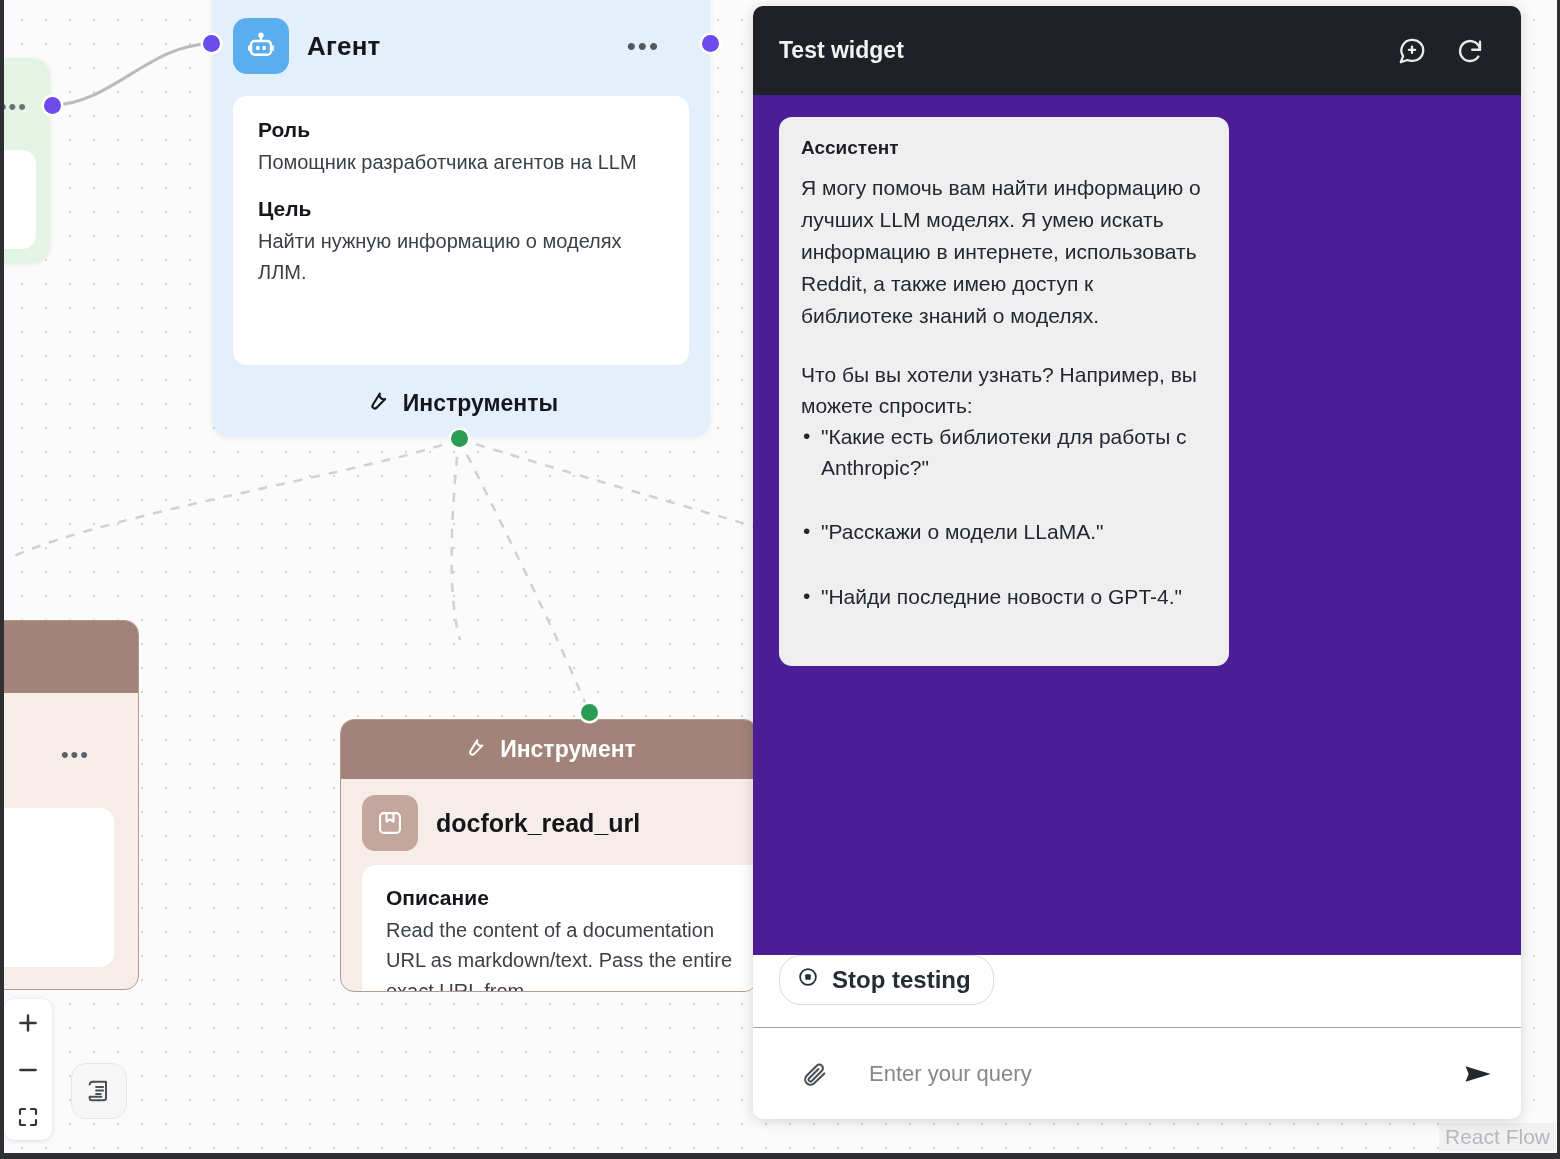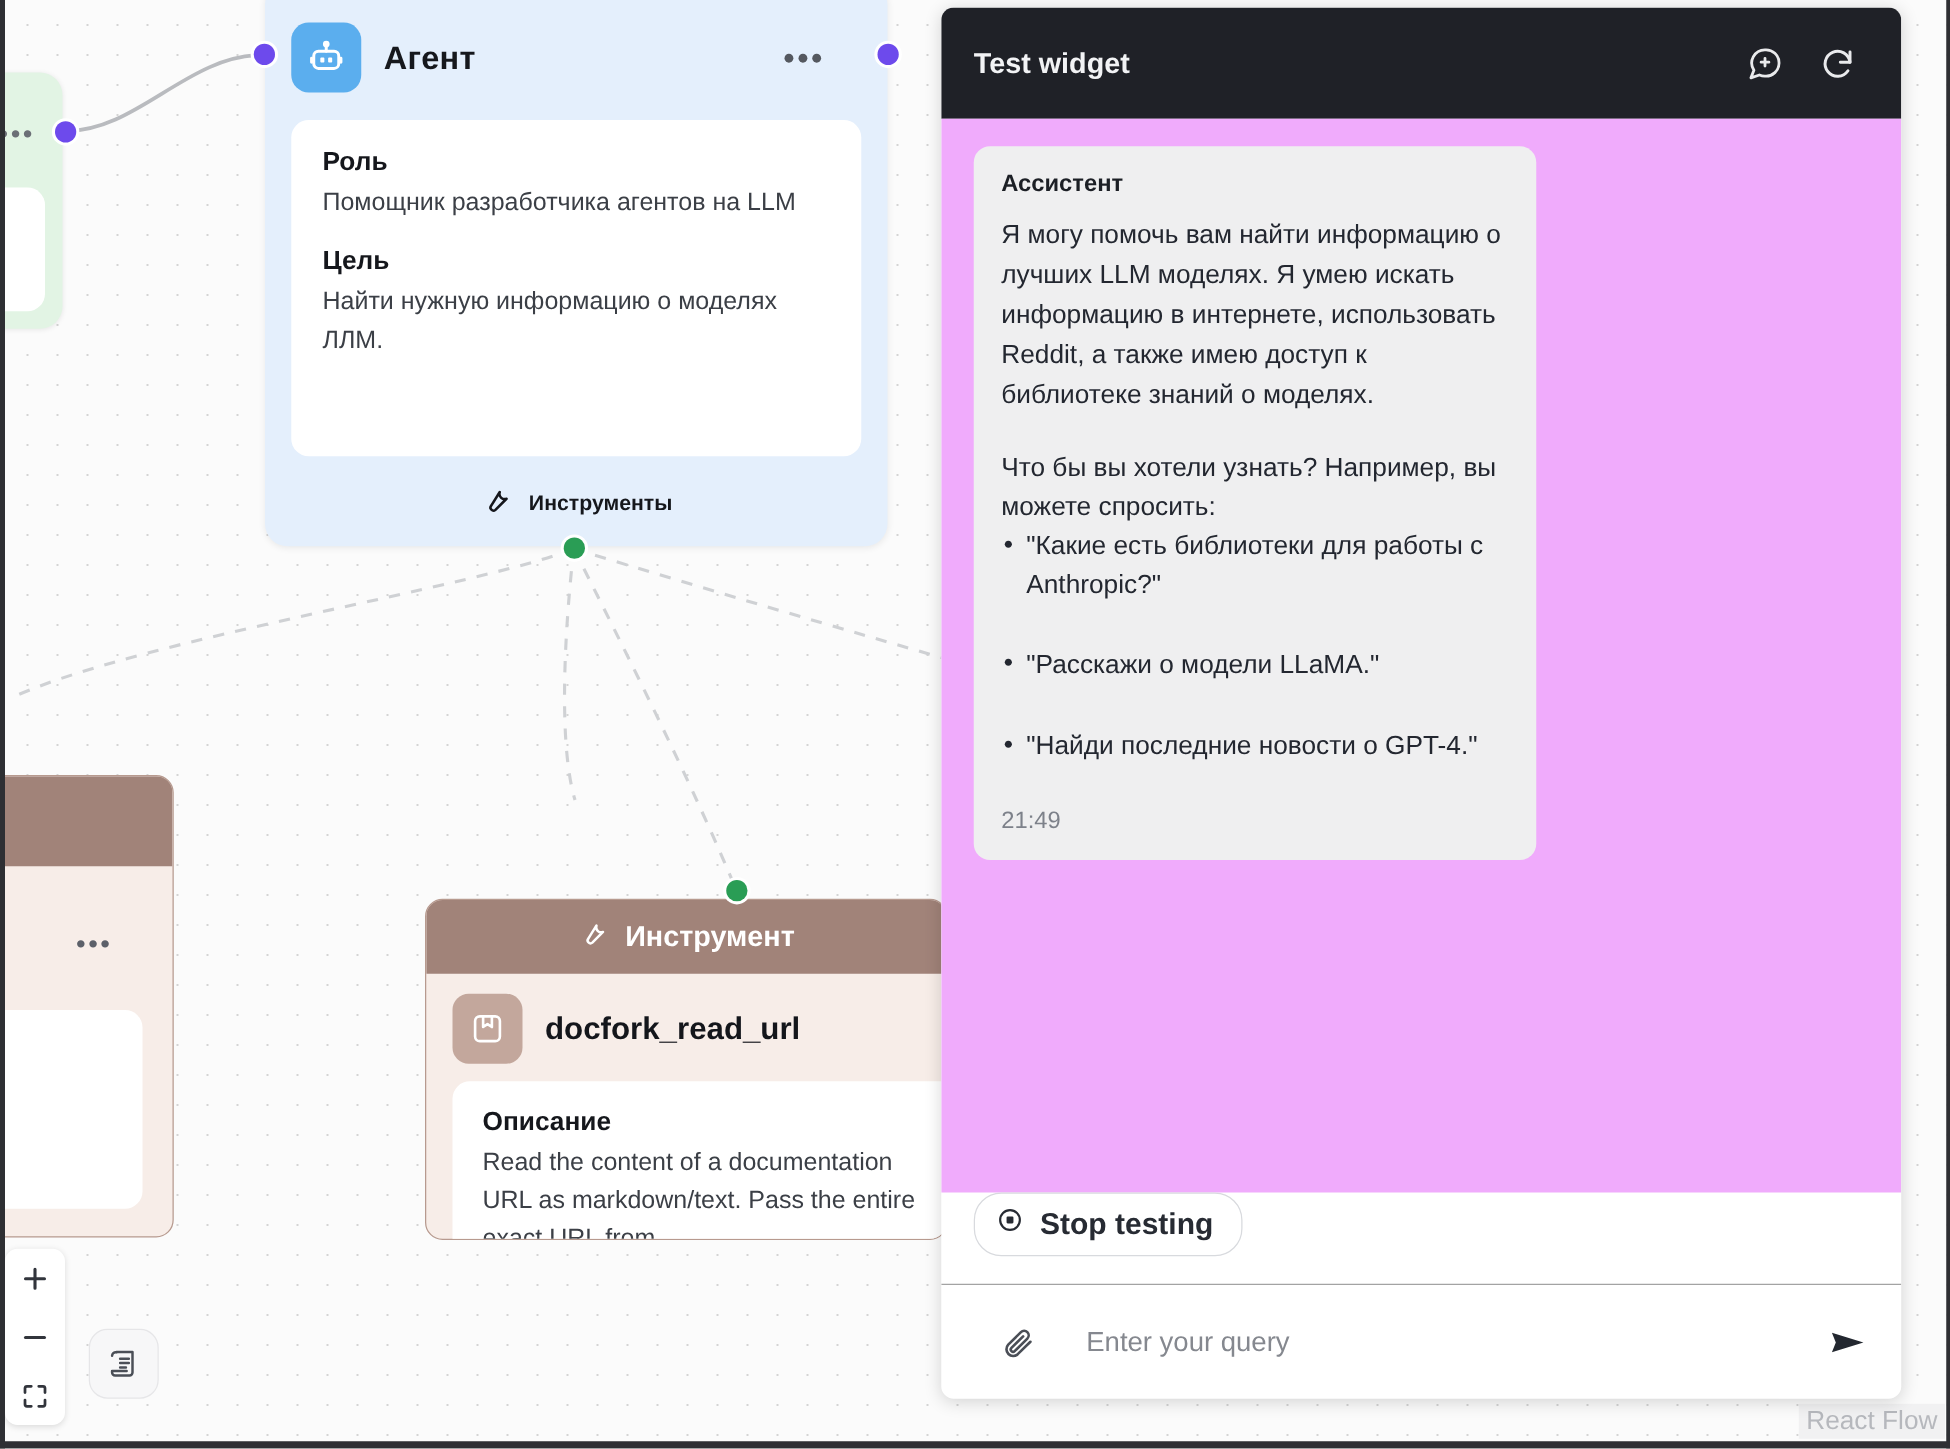--- a/index.html
+++ b/index.html
@@ -103,21 +103,21 @@
     border-radius: 14px;
     padding: 22px 15px 26px 25px;
     height: 269px;
   }
   .field-label { font-size: 21px; font-weight: bold; color: #15171c; margin-bottom: 5px; }
   .field-value { font-size: 20px; color: #3b3f46; line-height: 1.52; }
   .field-gap { height: 20px; }
   .agent-tools {
     display: flex; align-items: center; justify-content: center; gap: 13px;
     margin-top: 22px;
-    font-size: 17px; font-weight: bold; color: #15171c;
+    font-size: 23px; font-weight: bold; color: #15171c;
   }
 
   
   .node-tool {
     position: absolute;
     left: 340px; top: 719px;
     width: 418px; height: 273px;
     background: #f7ede8;
     border: 1.5px solid #b79a8f;
     border-radius: 14px;
@@ -216,21 +216,21 @@
     height: 89px; background: #1f2127;
     display: flex; align-items: center; padding: 0 36px 0 26px;
     flex: 0 0 auto;
   }
   .widget-title { color: #f2f3f5; font-size: 23px; font-weight: bold; }
   .widget-actions { margin-left: auto; display: flex; align-items: center; gap: 28px; }
   .widget-actions .ic { cursor: pointer; display: flex; }
 
   .widget-body {
     flex: 1 1 auto; padding: 22px 26px 0 26px; overflow: hidden;
-    background: #f0abfc;
+    background: #4c1d95;
   }
   .bubble {
     background: #efeff0;
     border-radius: 13px;
     padding: 20px 24px 20px 22px;
     width: 450px;
   }
   .bubble-role { font-size: 19px; font-weight: bold; color: #1c1f25; margin-bottom: 13px; }
   .bubble-p {
     font-size: 21px; color: #232730; line-height: 1.52;
@@ -414,21 +414,20 @@
       <div class="bubble">
         <div class="bubble-role">Ассистент</div>
         <div class="bubble-p">Я могу помочь вам найти информацию о лучших LLM моделях. Я умею искать информацию в интернете, использовать Reddit, а также имею доступ к библиотеке знаний о моделях.</div>
         <div class="bubble-gap"></div>
         <div class="bubble-p">Что бы вы хотели узнать? Например, вы можете спросить:</div>
         <ul class="bubble-list">
           <li>"Какие есть библиотеки для работы с Anthropic?"</li>
           <li>"Расскажи о модели LLaMA."</li>
           <li>"Найди последние новости о GPT-4."</li>
         </ul>
-        <div class="bubble-time">21:49</div>
       </div>
     </div>
 
     <div class="widget-controls">
       <div class="stop-btn">
         <span>
           <svg width="22" height="22" viewBox="0 0 24 24" fill="none" stroke="#272b33" stroke-width="1.9">
             <circle cx="12" cy="12" r="8.6"></circle>
             <rect x="9" y="9" width="6" height="6" rx="1" fill="#272b33" stroke="none"></rect>
           </svg>

